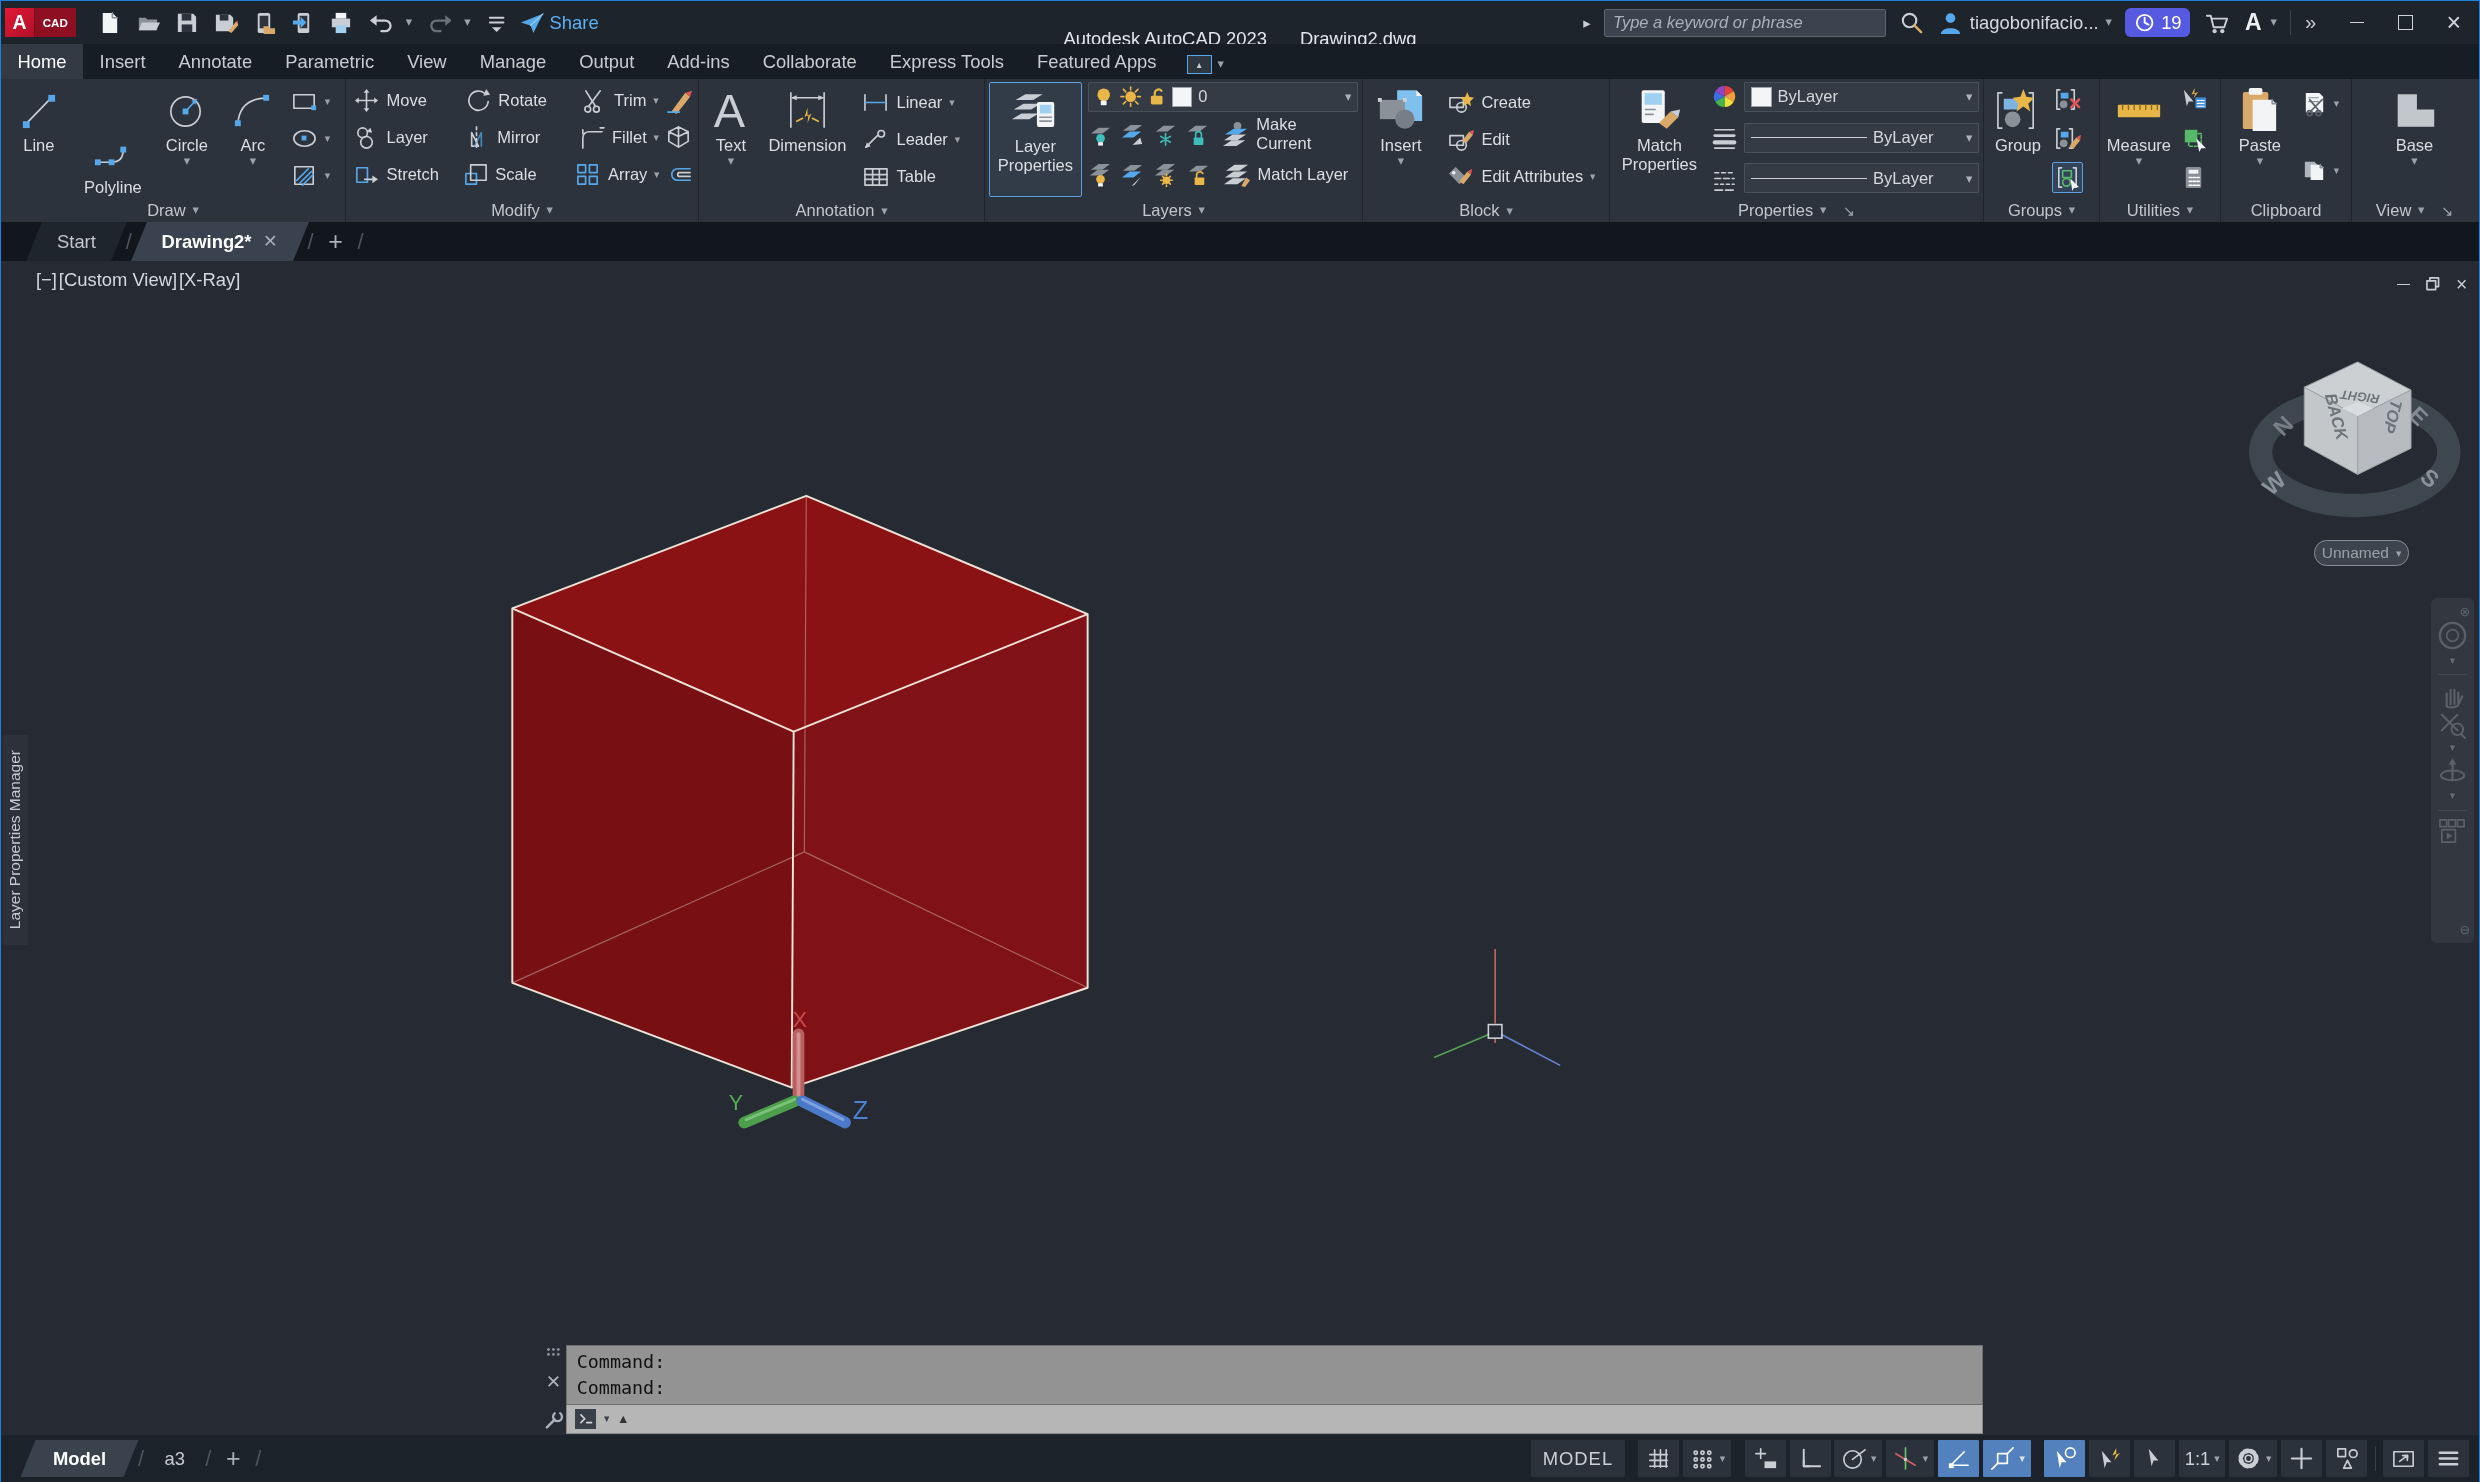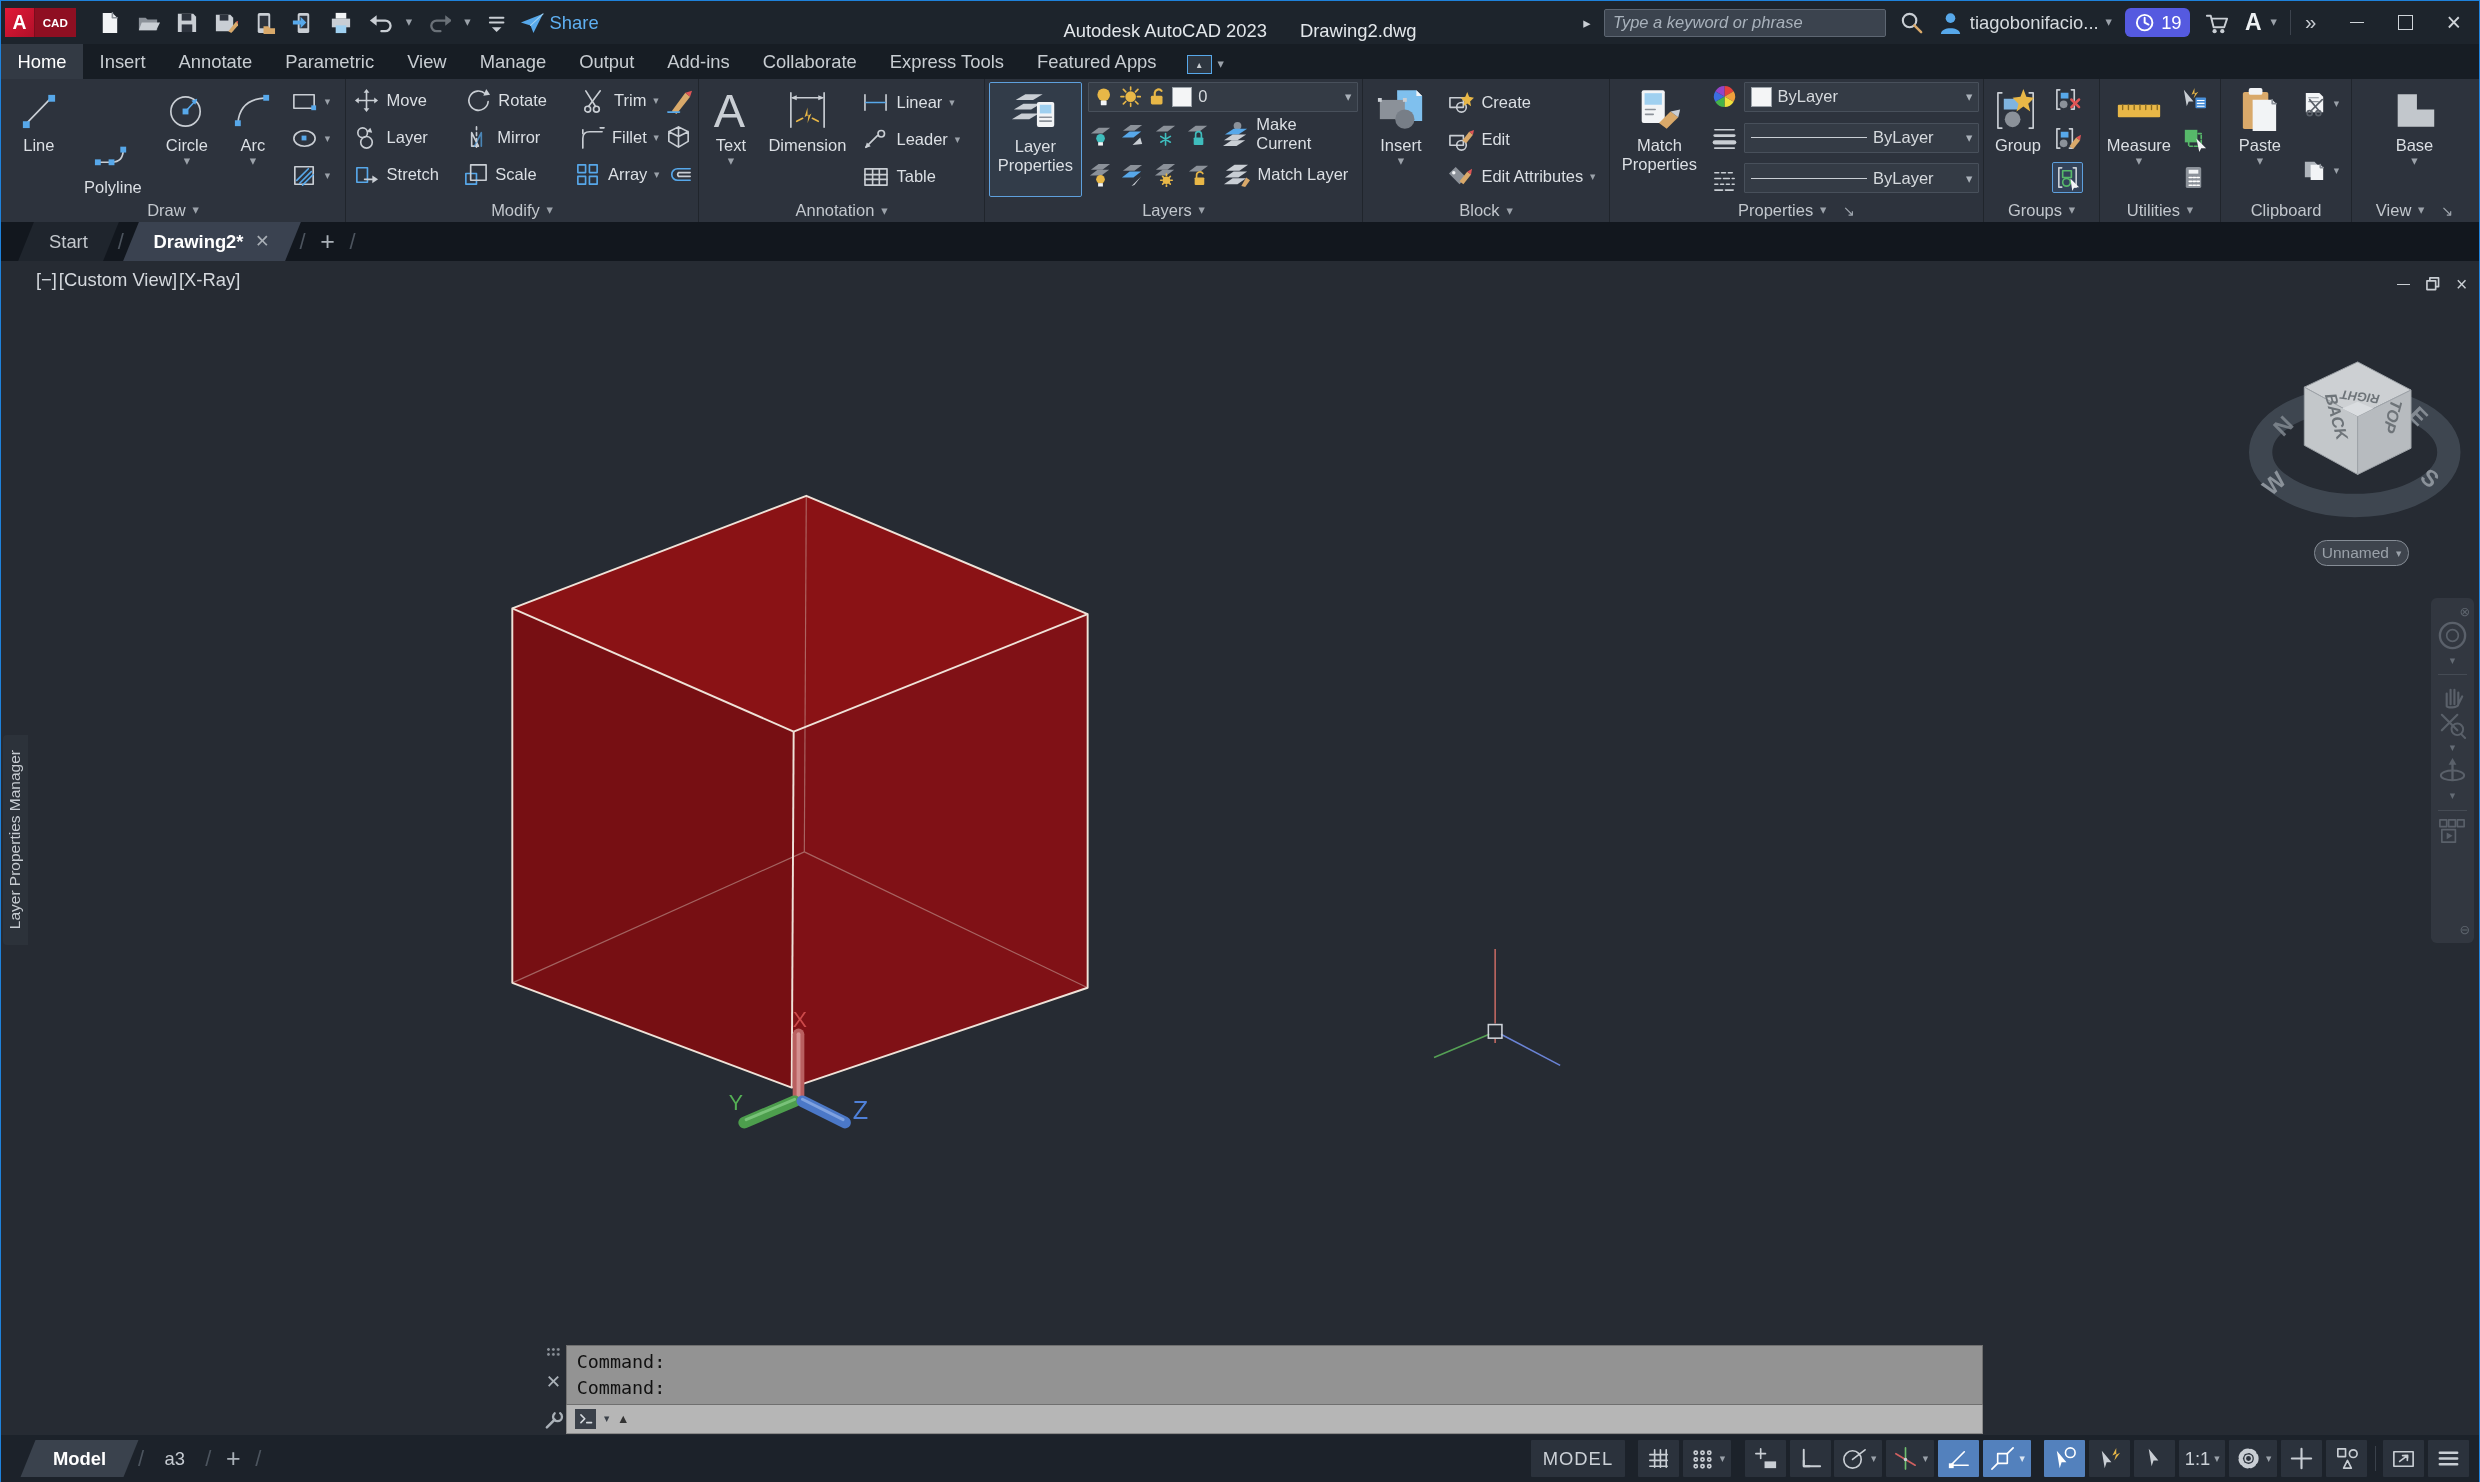--- a/index.html
+++ b/index.html
@@ -28,21 +28,21 @@
   
   .titlebar{left:0;top:0;right:0;height:43px;background:#1d242c;display:flex;align-items:center;}
   .logo{display:flex;align-items:center;height:29px;margin-left:3.9px;}
   .logo-a{background:linear-gradient(135deg,#e21836,#b01029);color:#fff;font-weight:bold;font-size:19.4px;
           width:29px;height:29px;display:flex;align-items:center;justify-content:center;}
   .logo-cad{background:#8f0f22;color:#fff;font-weight:bold;font-size:11.6px;height:29px;padding:0 7.8px;
           display:flex;align-items:center;border-left:1px solid #7a0d1d;}
   .qat{display:flex;align-items:center;gap:13.6px;margin-left:21.3px;}
   .qat .qi{width:25px;height:25px;display:flex;align-items:center;justify-content:center;cursor:pointer;}
   .share{display:flex;align-items:center;gap:5.8px;color:#5fb0f2;font-size:18.4px;margin-left:9.7px;}
-  .tb-center{position:absolute;left:50%;transform:translateX(-50%);top:8px;height:43px;display:flex;align-items:center;gap:33px;}
+  .tb-center{position:absolute;left:50%;transform:translateX(-50%);top:16px;height:43px;display:flex;align-items:center;gap:33px;}
   .tb-center .t1{font-size:18.4px;color:#e3e7eb;}
   .tb-center .t2{font-size:18.4px;color:#e3e7eb;}
   .tb-right{margin-left:auto;display:flex;align-items:center;gap:13.6px;padding-right:15.5px;}
   .searchbox{width:264px;height:26px;background:#3b434e;border:1px solid #5d6672;border-radius:1.9px;
              color:#c6cdd5;font-style:italic;font-size:16.5px;padding:0 7.8px;outline:none;font-family:"Liberation Sans",sans-serif;}
   .searchbox::placeholder{color:#a9b2bc;font-style:italic;}
   .userbtn{display:flex;align-items:center;gap:6.8px;font-size:18.4px;color:#d6dade;}
   .badge19{display:flex;align-items:center;gap:5.8px;background:#555ae0;border-radius:5.8px;height:29px;padding:0 8.7px;color:#fff;font-size:18.4px;}
   .winbtns{display:flex;align-items:center;gap:29px;margin-left:17.5px;color:#cfd4d9;}
   .winbtns>div{cursor:pointer;display:flex;align-items:center;justify-content:center;width:19.4px;height:19.4px;}
@@ -67,21 +67,21 @@
   .bigbtn.hl{border:1px solid #5ea0dd;background:#323c49;box-sizing:border-box;}
   .tool{display:flex;align-items:center;gap:6.8px;height:37px;cursor:pointer;color:#dbdfe4;font-size:16.5px;padding:0 2.9px;border-radius:1.9px;}
   .tcol{display:flex;flex-direction:column;justify-content:flex-start;}
   .combo{display:flex;align-items:center;background:#343b45;border:1px solid #48505b;height:28px;gap:5.8px;padding:0 5.8px;color:#d6dade;font-size:16.5px;border-radius:1px;}
   .combo .cdd{margin-left:auto;color:#aab1b9;font-size:12.6px;}
   .swatchw{width:18.4px;height:18.4px;background:#f4f5f6;border:1px solid #9aa1a8;}
   .bylline{flex:1;height:0;border-top:1.9px solid #c9ced4;max-width:116px;}
   .sbtnico{width:31px;height:31px;display:flex;align-items:center;justify-content:center;cursor:pointer;border-radius:1.9px;}
   .sbtnico.hl{border:1px solid #5ea0dd;background:#33435a;box-sizing:border-box;}
   
-  .ftabbar{left:0;top:221px;right:0;height:39px;background:#12171e;display:flex;align-items:center;padding-left:25px;}
+  .ftabbar{left:0;top:221px;right:0;height:39px;background:#12171e;display:flex;align-items:center;padding-left:33px;}
   .ftab{position:relative;height:39px;display:flex;align-items:center;padding:0 23px;font-size:18.4px;color:#c3c8cd;cursor:pointer;}
   .ftab::before{content:"";position:absolute;inset:0;transform:skewX(-22deg);background:#1f252d;}
   .ftab.active::before{background:#3a4250;}
   .ftab>*{position:relative;}
   .ftab.active{color:#fff;font-weight:bold;}
   .ftab .fx{margin-left:11.6px;color:#a8aeb5;font-weight:normal;font-size:17.5px;}
   .slash{color:#4c545e;font-size:22px;margin:0 6.8px;}
   .plusbtn{color:#aab1b8;font-size:25px;margin:0 7.8px;cursor:pointer;}
   
   .viewport{left:0;top:260px;right:0;height:1174px;background:#262b33;overflow:hidden;}

